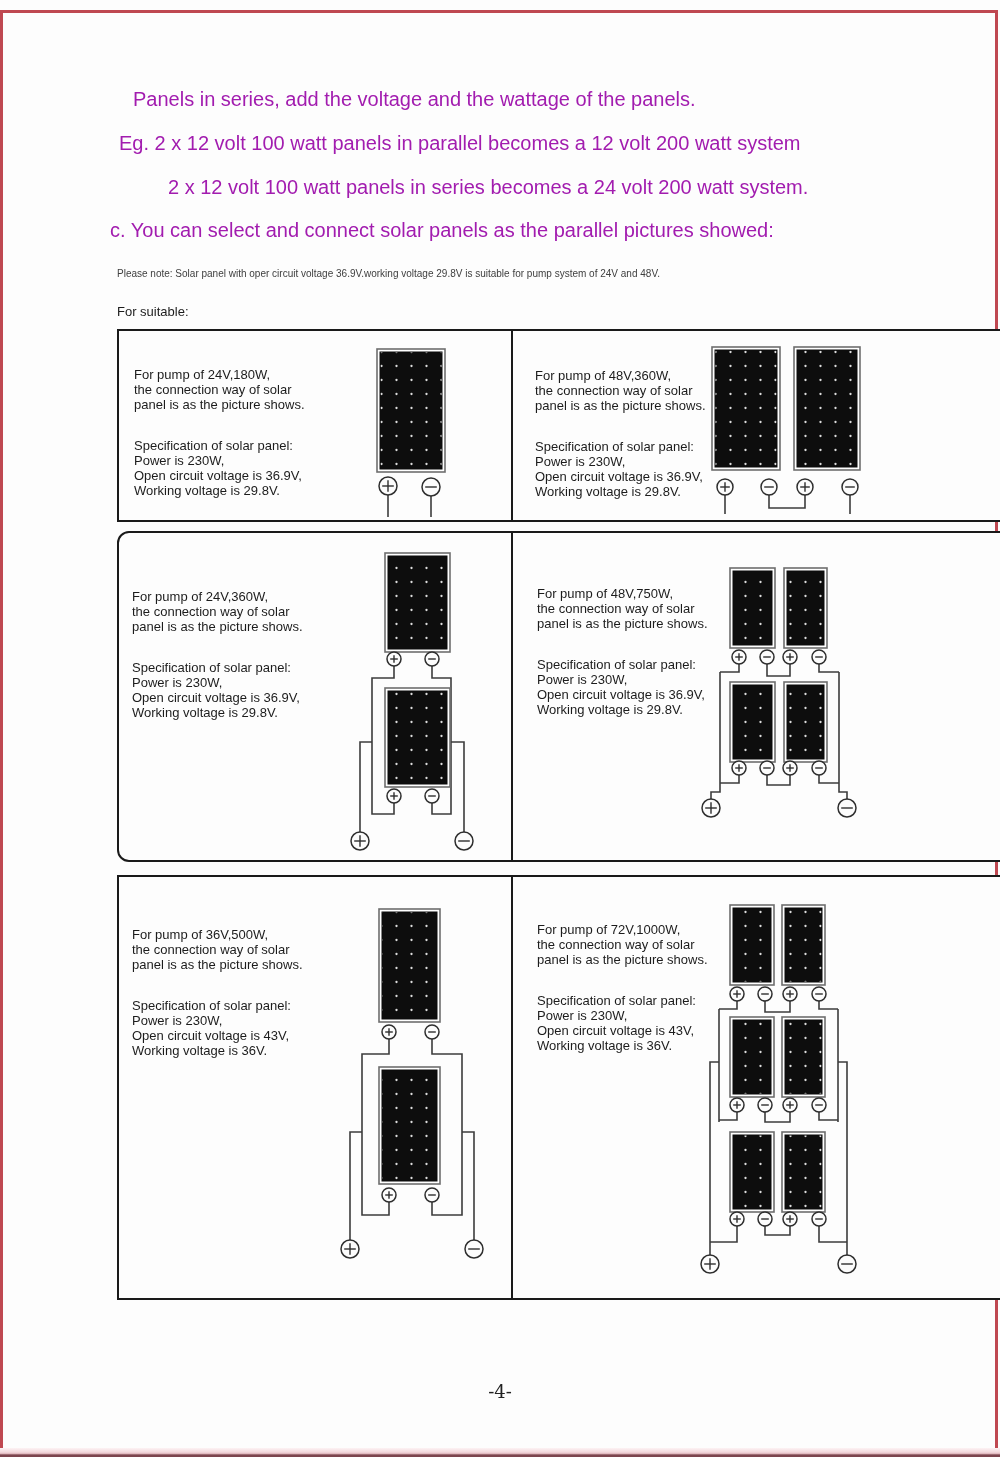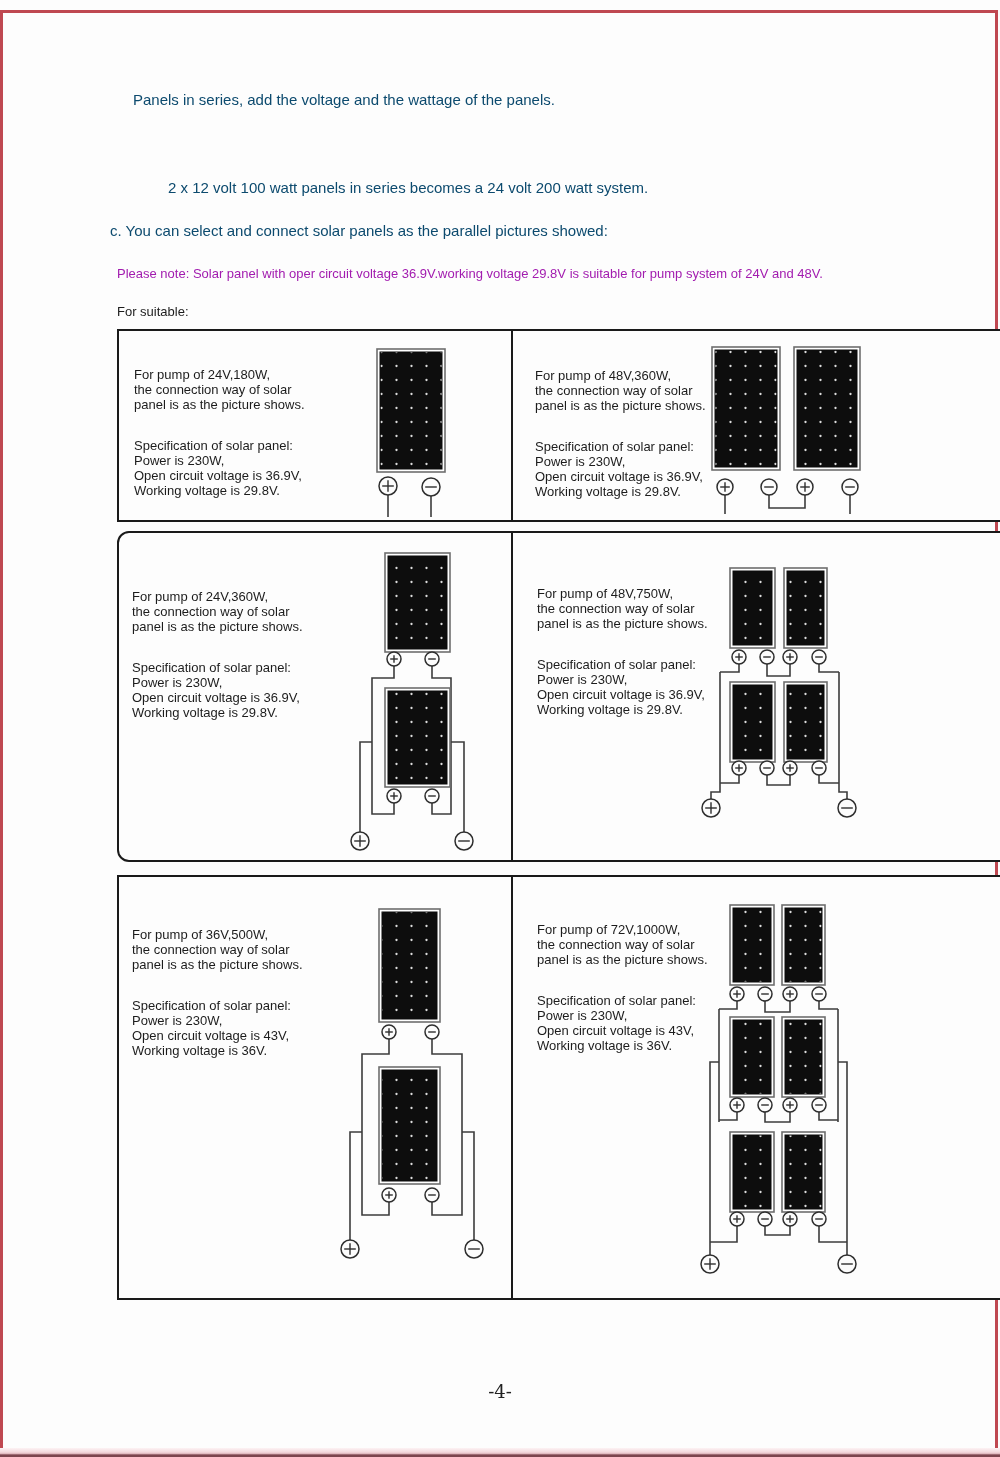--- a/index.html
+++ b/index.html
@@ -15,22 +15,22 @@
   .red-frame{
     position:absolute;left:0;top:10px;right:2px;bottom:6px;
     border:3px solid #bf4851;
     border-bottom:2px solid #ecd2d6;
     pointer-events:none;
   }
   .footer-bar{
     position:absolute;left:0;right:0;bottom:0;height:9px;
     background:linear-gradient(#fdf3f4 0%,#f3d9dd 45%,#e9c4c9 60%,#7c454e 78%,#7c454e 100%);
   }
-  .intro-line{position:absolute;font-size:15px;line-height:19px;white-space:nowrap;color:#0c4a6e;}
-  .note-line{position:absolute;font-size:13px;line-height:15px;white-space:nowrap;color:#a21caf;}
+  .intro-line{position:absolute;font-size:20px;line-height:19px;white-space:nowrap;color:#a21caf;}
+  .note-line{position:absolute;font-size:10px;line-height:15px;white-space:nowrap;color:#404040;}
   .example-label{position:absolute;font-size:13px;color:#1c1c1c;}
   .panel-grid-row{
     position:absolute;left:117px;width:922px;
     border:2px solid #1a1a1a;display:flex;box-sizing:border-box;
     background:#fdfdfd;
   }
   .row-1{top:329px;height:193px;}
   .row-2{top:531px;height:331px;border-radius:12px;}
   .row-3{top:875px;height:425px;}
   .cell{position:relative;box-sizing:border-box;}
@@ -45,20 +45,21 @@
     font-size:18px;color:#222;
   }
 </style>
 </head>
 <body>
 
 <div class="page">
   <div class="red-frame"></div>
 
   <div class="intro-line" style="left:133px;top:90px">Panels in series, add the voltage and the wattage of the panels.</div>
+  <div class="intro-line" style="left:119px;top:134px">Eg. 2 x 12 volt 100 watt panels in parallel becomes a 12 volt 200 watt system</div>
   <div class="intro-line" style="left:168px;top:178px">2 x 12 volt 100 watt panels in series becomes a 24 volt 200 watt system.</div>
   <div class="intro-line" style="left:110px;top:221px">c. You can select and connect solar panels as the parallel pictures showed:</div>
 
   <div class="note-line" style="left:117px;top:266px">Please note: Solar panel with oper circuit voltage 36.9V.working voltage 29.8V is suitable for pump system of 24V and 48V.</div>
 
   <div class="example-label" style="left:117px;top:304px">For suitable:</div>
 
   <div class="panel-grid-row row-1">
     <div class="cell cell-left">
       <div class="cell-text" style="left:15px;top:21px">

